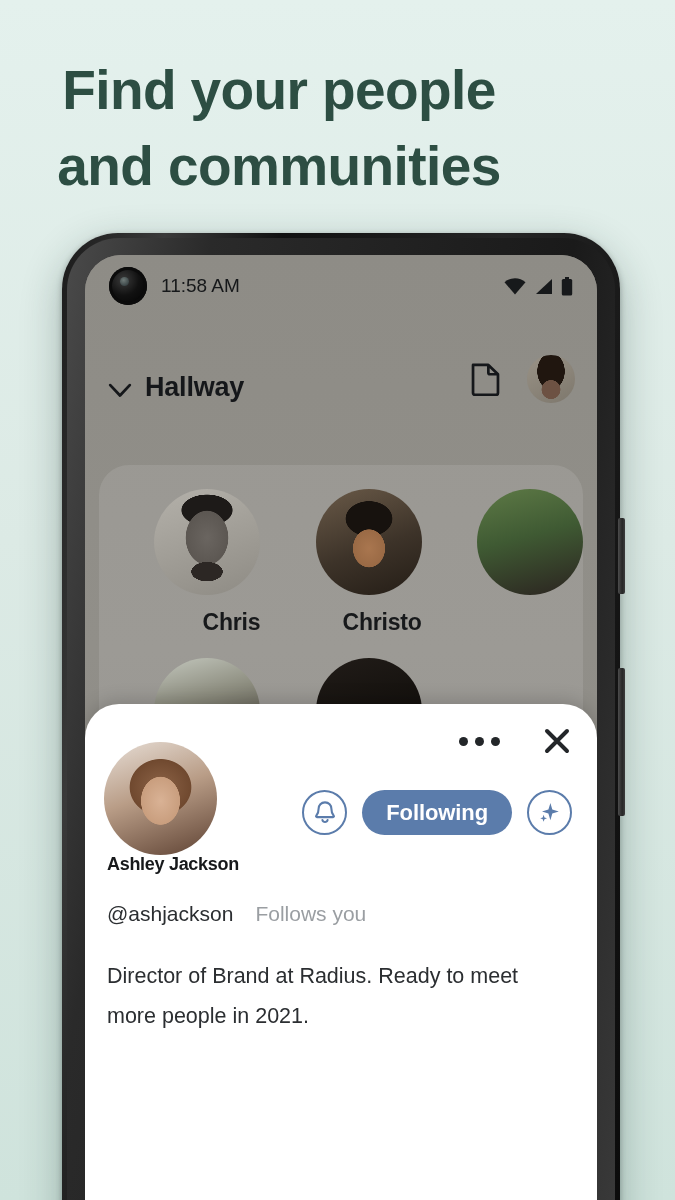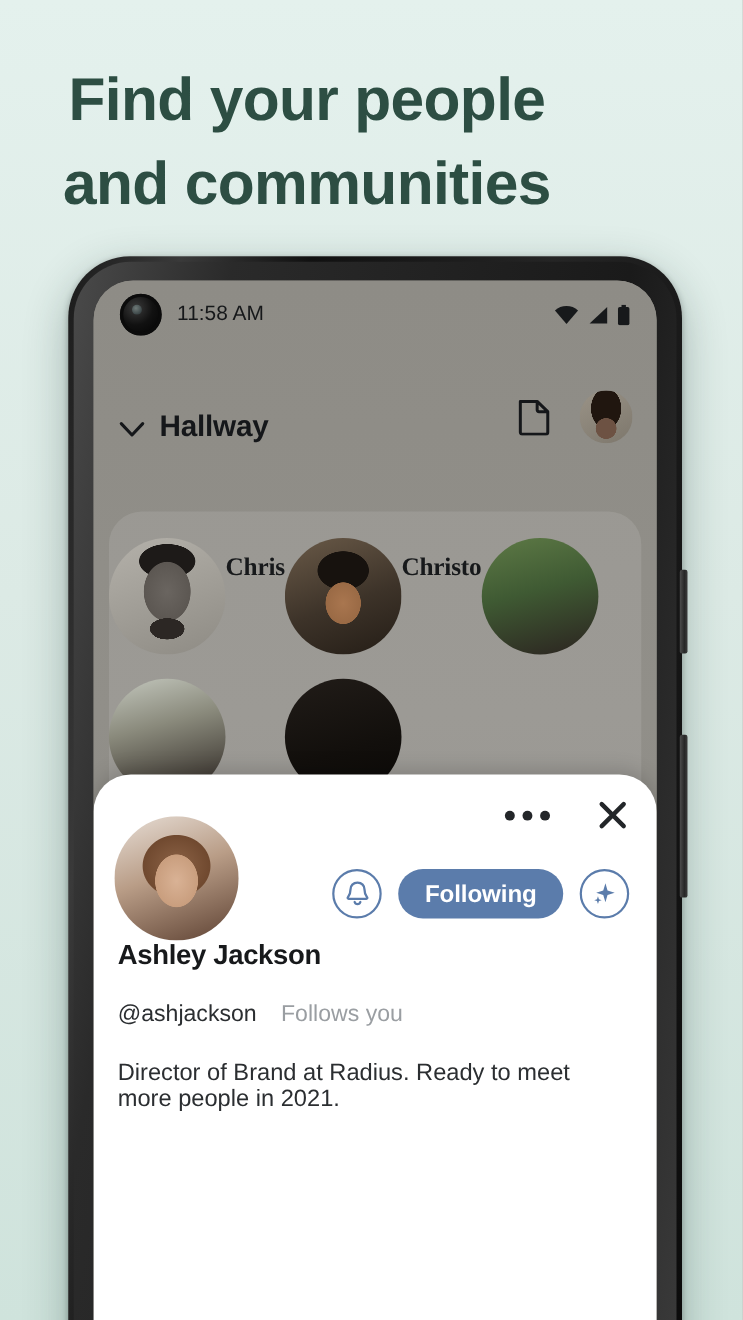--- a/index.html
+++ b/index.html
@@ -92,21 +92,21 @@
   .people-card{
     position:absolute; left:14px; top:210px; right:14px; bottom:0;
     background:rgba(255,255,255,.10);
     border-radius:30px 30px 0 0;
   }
   .people-grid{
     position:absolute; left:0; top:24px; width:100%;
     display:grid; grid-template-columns:repeat(3,1fr); row-gap:22px;
     justify-items:center;
   }
-  .person{ display:flex; align-items:flex-start; width:100%;font-family:Liberation Serif, serif; }
+  .person{ display:flex; flex-direction:column; align-items:flex-end; width:100%; }
   .pavatar{
     width:106px; height:106px; border-radius:50%; overflow:hidden;
     position:relative; background:#9b9891;
   }
   .pname{ margin-top:14px; font-size:23px; font-weight:700; color:#17191b; letter-spacing:-.2px; }
 
   
   .f1{ background:
       radial-gradient(ellipse 26px 16px at 50% 78%,#2c2724 0%,#2c2724 60%,transparent 61%),
       radial-gradient(ellipse 30px 38px at 50% 46%,#6a6560 0%,#5c5752 70%,transparent 72%),
@@ -158,30 +158,30 @@
   }
   .follow-btn{
     height:45px; padding:0 24px; border-radius:23px;
     background:#5b7cab; color:#fff; font-size:22px; font-weight:700;
     display:flex; align-items:center; justify-content:center;
     cursor:pointer; letter-spacing:-.1px; border:none;
     font-family:"Liberation Sans", sans-serif;
   }
 
   .sheet-body{ padding:0 22px; }
-  .p-name{ font-size:25px; font-weight:700; color:#17191b; letter-spacing:-.3px; }
+  .p-name{ font-size:18px; font-weight:700; color:#17191b; letter-spacing:-.3px; }
   .p-meta{ margin-top:27px; display:flex; align-items:baseline; gap:22px; }
   .p-handle{ font-size:21px; color:#2b2e31; }
   .p-follows{ font-size:21px; color:#9a9ea2; }
   .p-stats{ margin-top:26px; display:flex; align-items:baseline; gap:42px; }
   .stat{ display:flex; align-items:baseline; gap:8px; cursor:pointer; }
   .stat b{ font-size:25px; font-weight:700; color:#17191b; }
   .stat span{ font-size:21px; color:#2b2e31; }
   .p-bio{
-    margin-top:30px; font-size:21.5px; line-height:23px;
+    margin-top:30px; font-size:21.5px; line-height:40px;
     color:#2b2e31; max-width:456px;
   }
 </style>
 </head>
 <body>
 
 <div class="headline">
   <span class="l1">Find your people</span>
   <span class="l2">and communities</span>
 </div>

